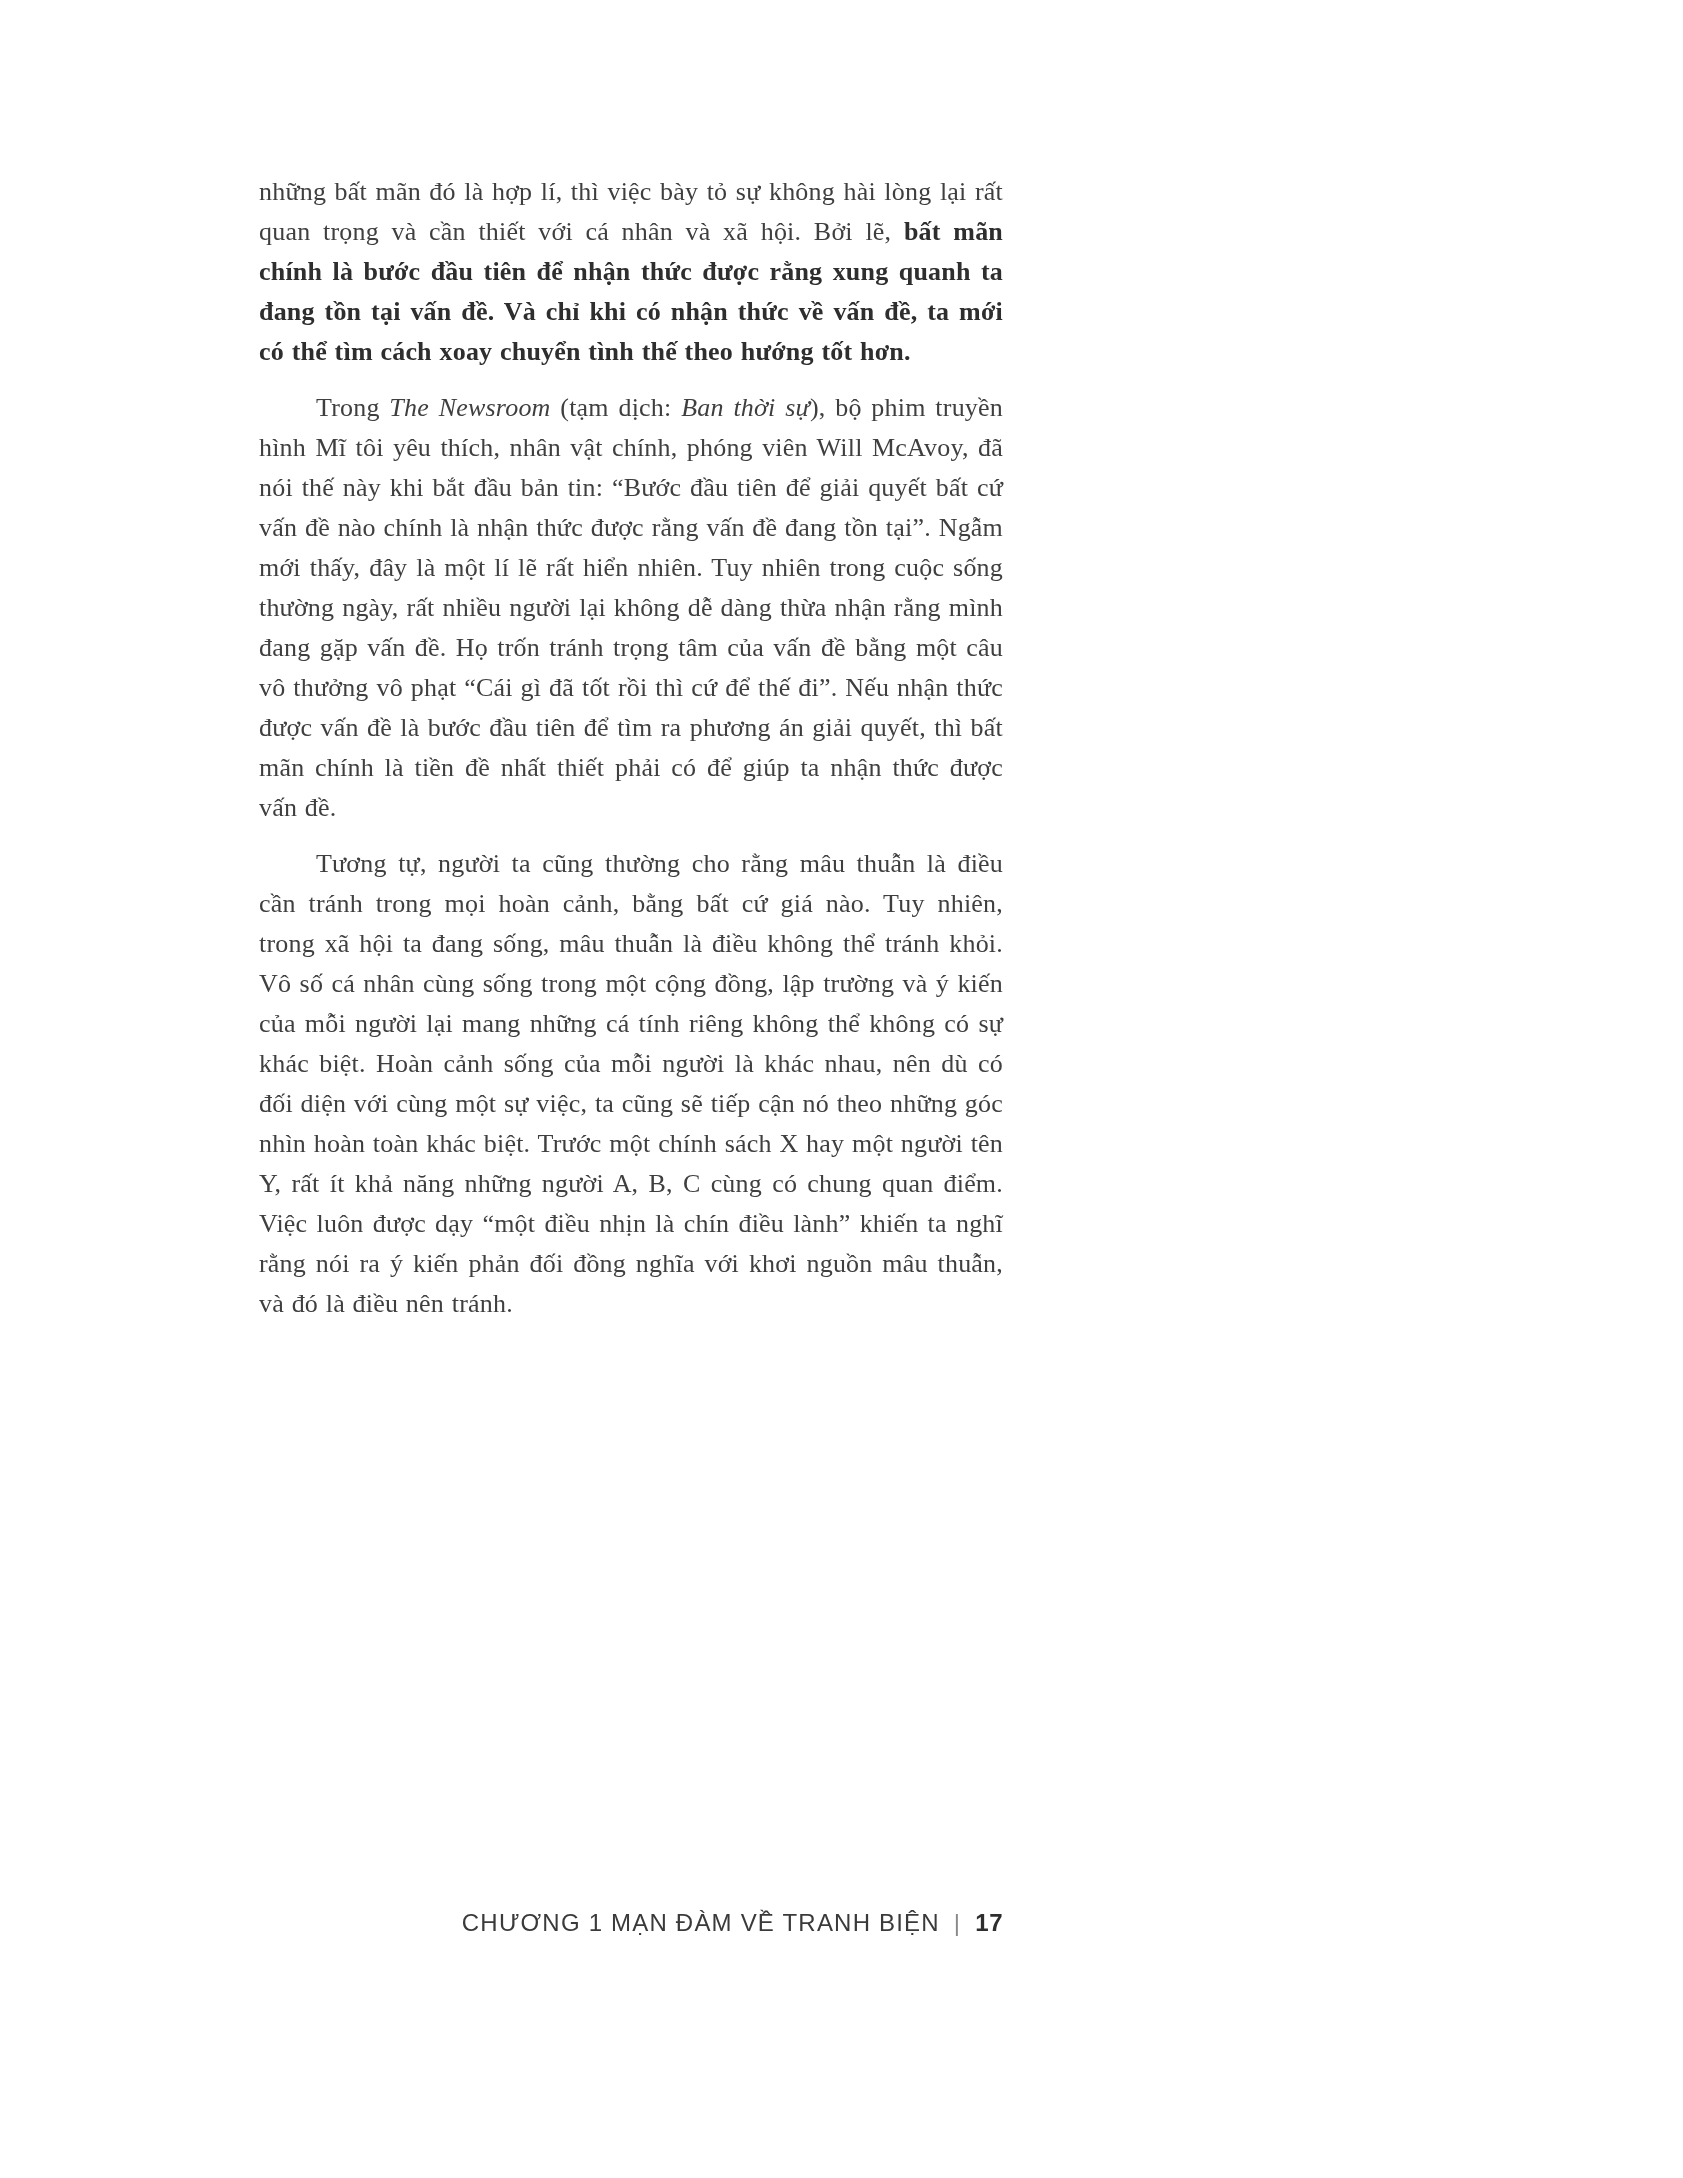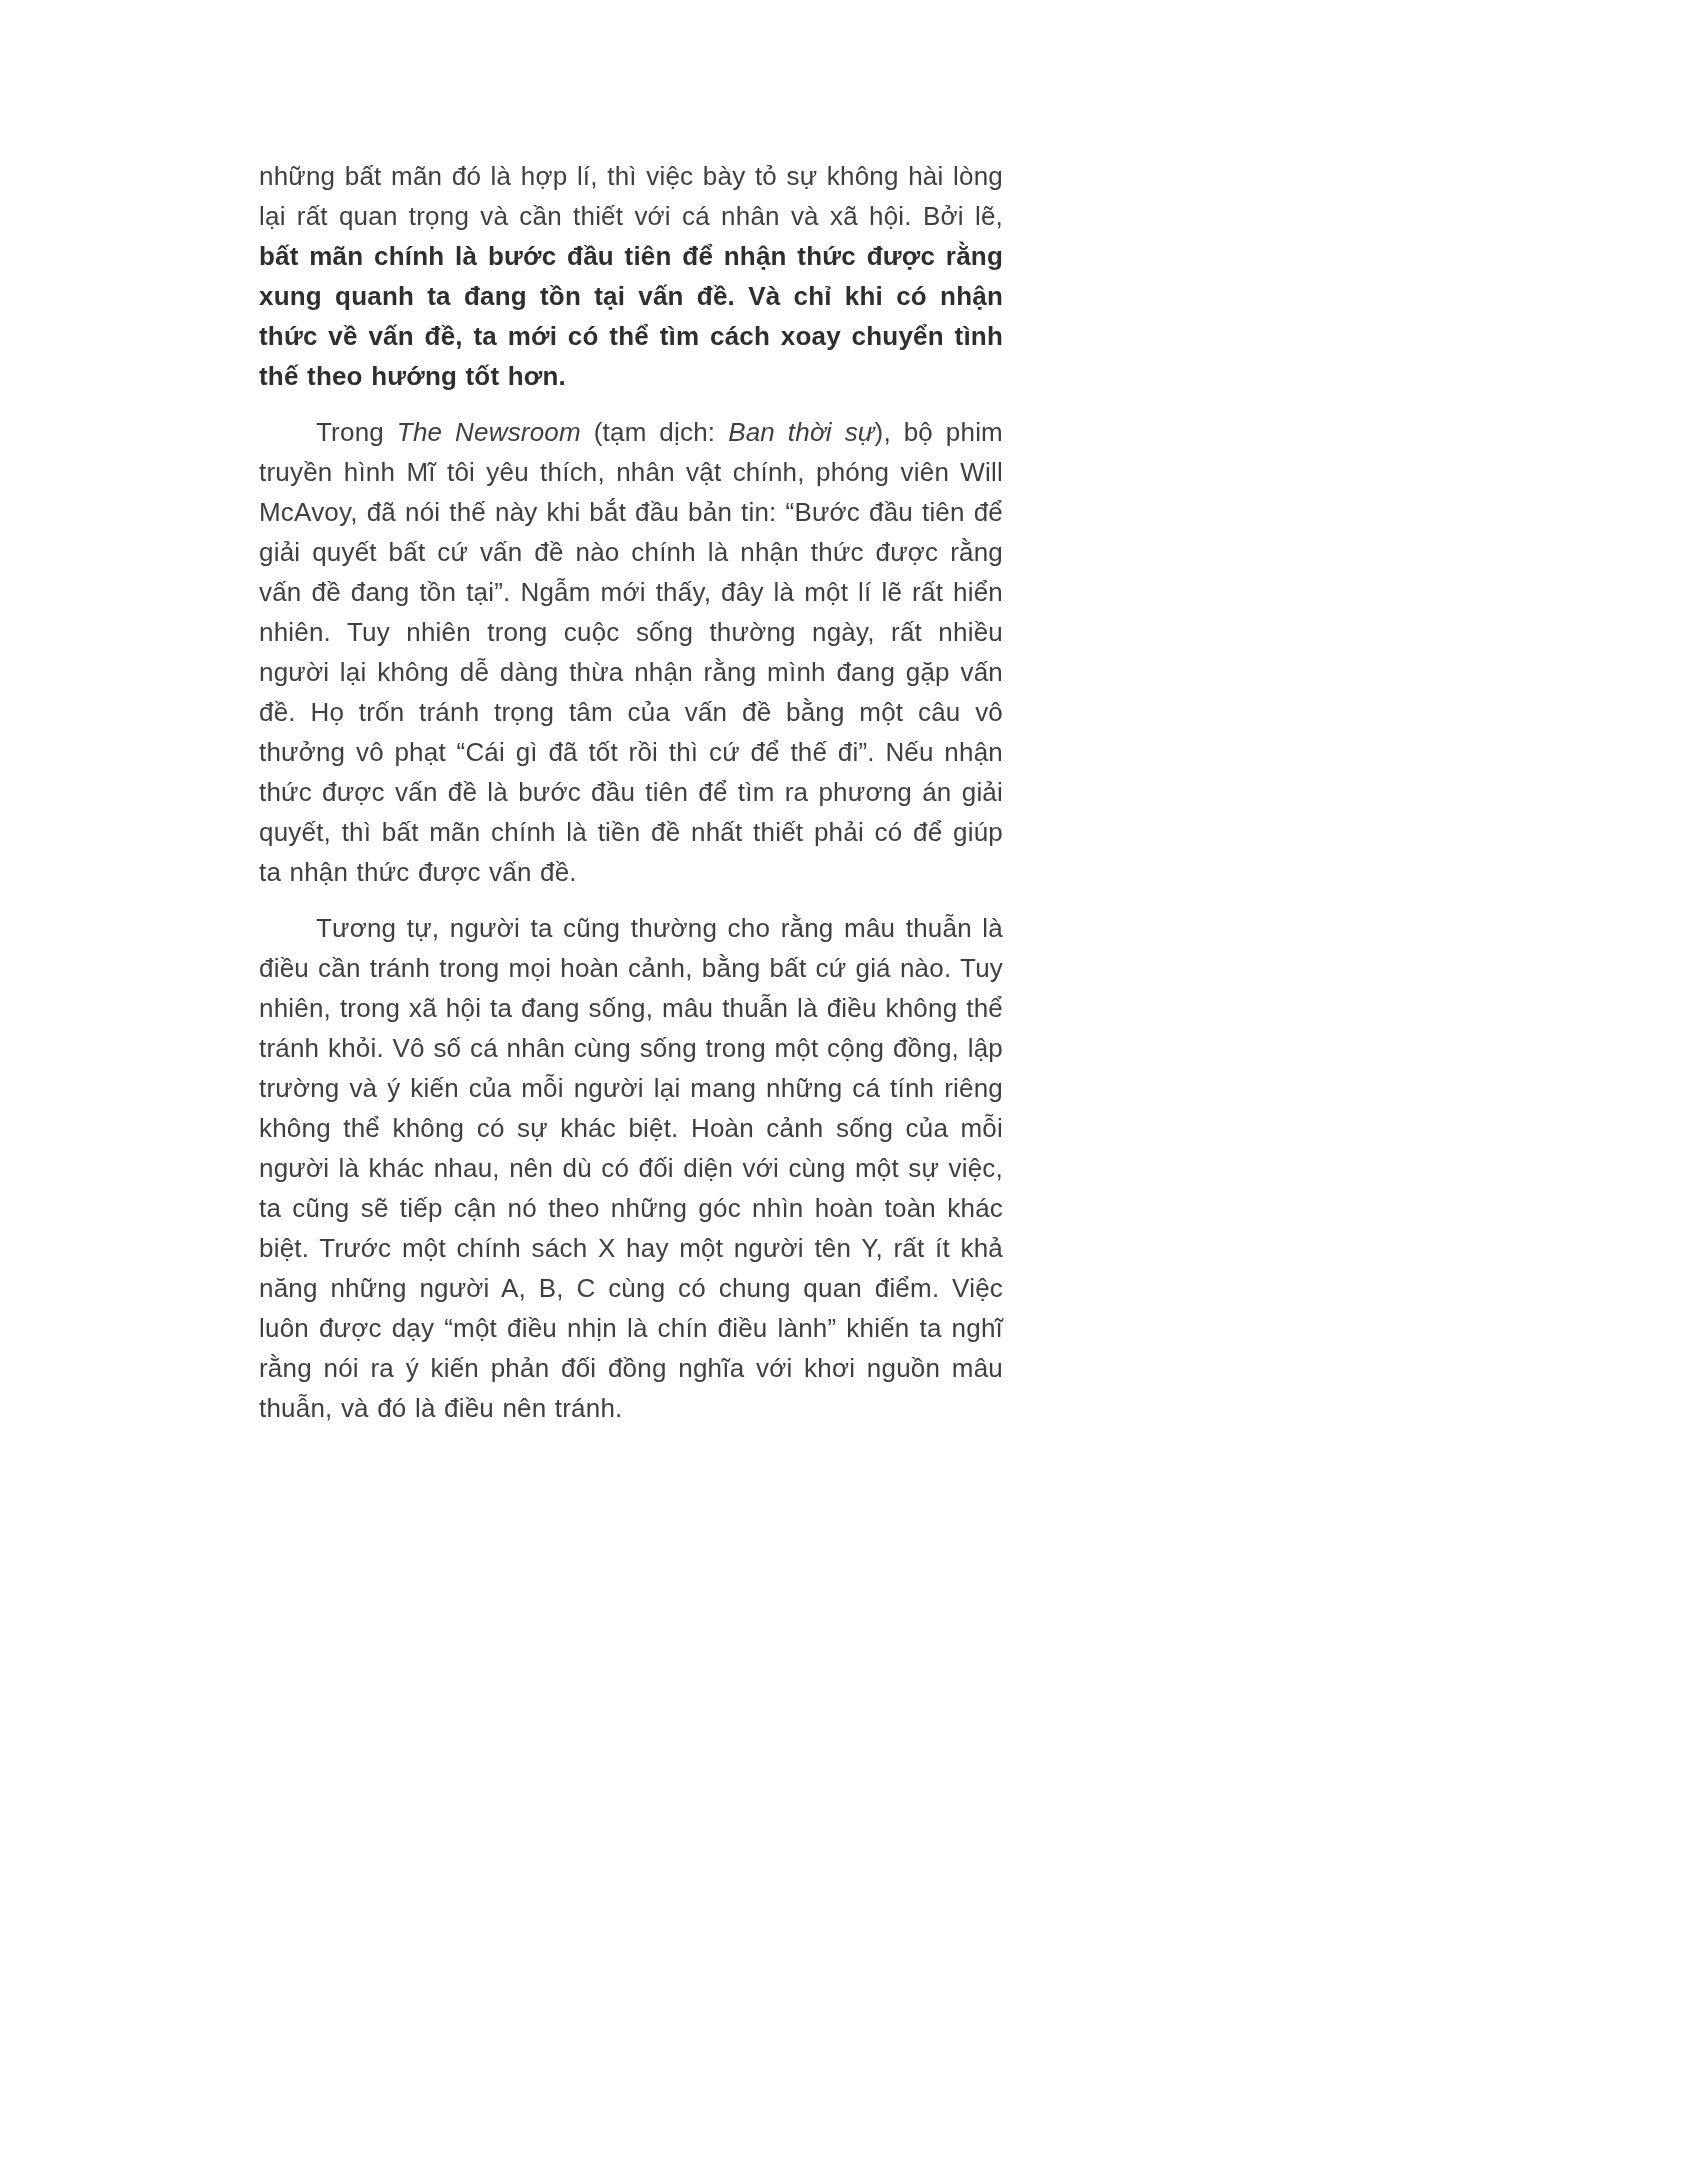--- a/index.html
+++ b/index.html
@@ -16,27 +16,28 @@
     overflow: hidden;
     margin: 0 auto;
   }
   .content {
     position: absolute;
     left: 259px;
     top: 156px;
     width: 744px;
   }
   .para {
-    margin: 0 0 16px 0;
+    margin: 16px 0 16px 0;
     font-size: 26px;
     line-height: 40px;
     color: #3f3f3f;
     text-align: justify;
     letter-spacing: 0.2px;
     word-spacing: 1px;
+    font-family: Liberation Serif, serif;
   }
   .para.indent {
     text-indent: 57px;
   }
   .seg-normal { font-weight: normal; font-style: normal; }
   .seg-bold   { font-weight: bold; color: #2e2e2e; }
   .seg-italic { font-style: italic; }
   .footer {
     position: absolute;
     left: 259px;
@@ -73,15 +74,18 @@
     <p class="para indent">
       <span class="seg-normal">Trong </span><span class="seg-italic">The Newsroom</span><span class="seg-normal"> (tạm dịch: </span><span class="seg-italic">Ban thời sự</span><span class="seg-normal">), bộ phim truyền hình Mĩ tôi yêu thích, nhân vật chính, phóng viên Will McAvoy, đã nói thế này khi bắt đầu bản tin: “Bước đầu tiên để giải quyết bất cứ vấn đề nào chính là nhận thức được rằng vấn đề đang tồn tại”. Ngẫm mới thấy, đây là một lí lẽ rất hiển nhiên. Tuy nhiên trong cuộc sống thường ngày, rất nhiều người lại không dễ dàng thừa nhận rằng mình đang gặp vấn đề. Họ trốn tránh trọng tâm của vấn đề bằng một câu vô thưởng vô phạt “Cái gì đã tốt rồi thì cứ để thế đi”. Nếu nhận thức được vấn đề là bước đầu tiên để tìm ra phương án giải quyết, thì bất mãn chính là tiền đề nhất thiết phải có để giúp ta nhận thức được vấn đề.</span>
     </p>
 
     <p class="para indent">
       <span class="seg-normal">Tương tự, người ta cũng thường cho rằng mâu thuẫn là điều cần tránh trong mọi hoàn cảnh, bằng bất cứ giá nào. Tuy nhiên, trong xã hội ta đang sống, mâu thuẫn là điều không thể tránh khỏi. Vô số cá nhân cùng sống trong một cộng đồng, lập trường và ý kiến của mỗi người lại mang những cá tính riêng không thể không có sự khác biệt. Hoàn cảnh sống của mỗi người là khác nhau, nên dù có đối diện với cùng một sự việc, ta cũng sẽ tiếp cận nó theo những góc nhìn hoàn toàn khác biệt. Trước một chính sách X hay một người tên Y, rất ít khả năng những người A, B, C cùng có chung quan điểm. Việc luôn được dạy “một điều nhịn là chín điều lành” khiến ta nghĩ rằng nói ra ý kiến phản đối đồng nghĩa với khơi nguồn mâu thuẫn, và đó là điều nên tránh.</span>
     </p>
 
   </div>
 
+  <div class="footer">
+    <span>CHƯƠNG 1 MẠN ĐÀM VỀ TRANH BIỆN</span><span class="sep">|</span><span class="pagenum">17</span>
+  </div>
 
 </div>
 
 
 </body></html>

